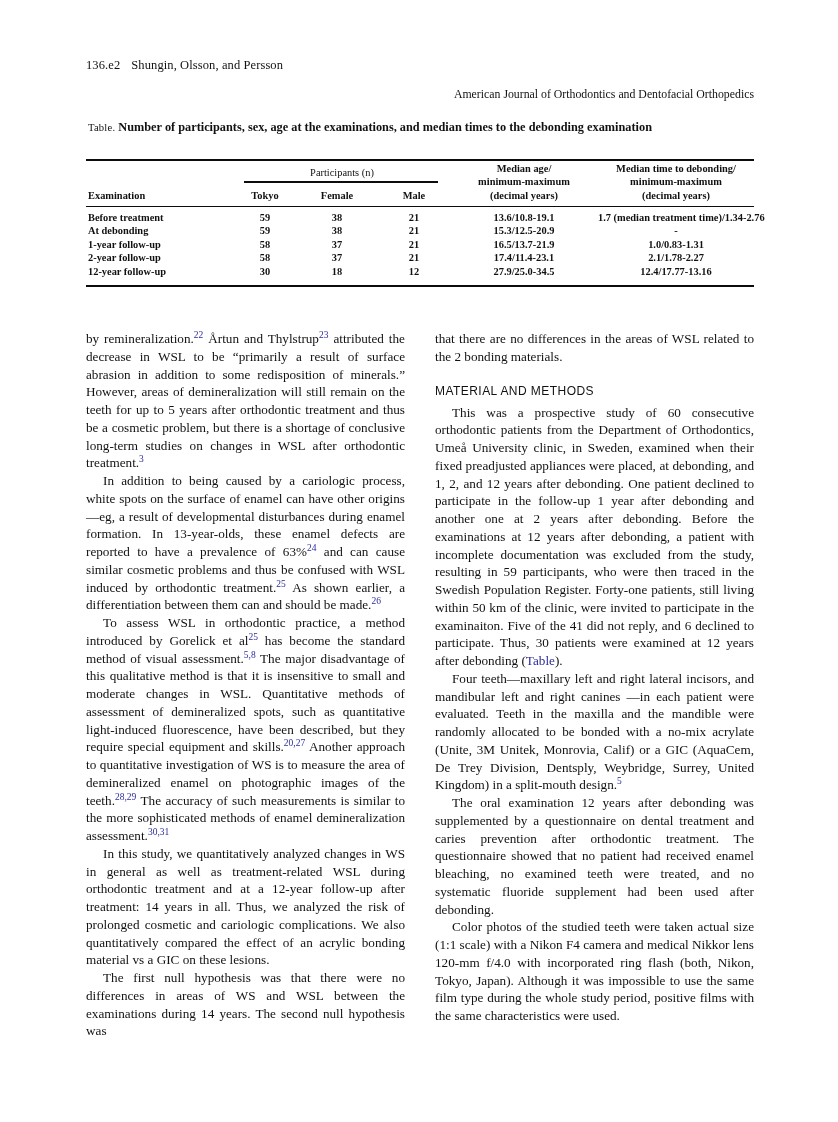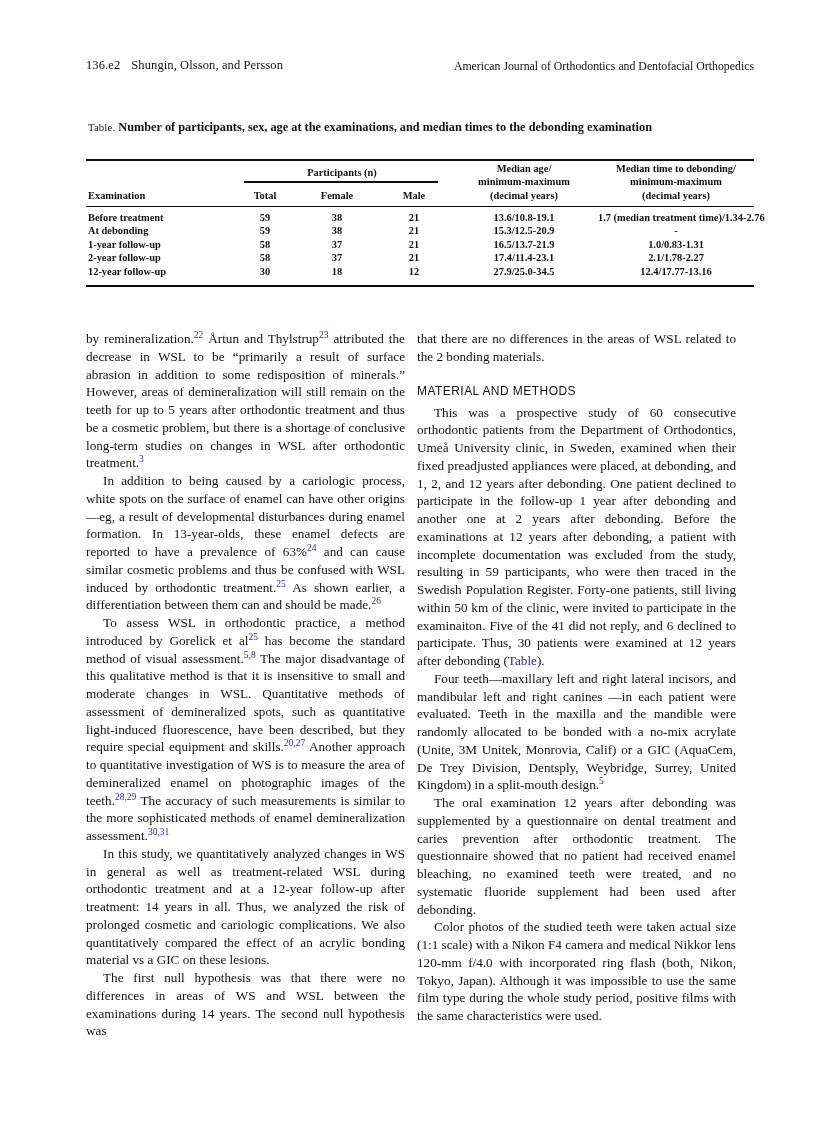--- a/index.html
+++ b/index.html
@@ -37,20 +37,21 @@
     font-size: 12.5px;
     letter-spacing: 0.1px;
     white-space: nowrap;
   }
   .runhead-left .folio { margin-right: 11px; }
   .runhead-right {
     font-size: 11.8px;
     text-align: right;
     line-height: 1.42;
     white-space: nowrap;
+    margin-top: 28px;
   }
 
   
   .table-block {
     position: absolute;
     left: 86px;
     top: 120px;
     width: 668px;
   }
   .table-caption {
@@ -87,21 +88,21 @@
     line-height: 0;
   }
   table.data .rule-bot td {
     border-top: 2.2px solid #0c0c0c;
     height: 0;
     padding: 0;
     font-size: 0;
     line-height: 0;
   }
   th.grp {
-    font-weight: bold;
+    font-weight: normal;
     text-align: center;
     padding: 4px 0 1px 0;
     font-size: 10.4px;
   }
   th.grp-rule {
     padding: 0;
     height: 2px;
   }
   th.grp-rule .bar {
     display: block;
@@ -145,21 +146,21 @@
     line-height: 0;
   }
 
   
   .columns {
     position: absolute;
     left: 86px;
     top: 330px;
     width: 668px;
     display: flex;
-    gap: 12px;
+    gap: 30px;
   }
   .col {
     width: 319px;
   }
   p.body {
     margin: 0;
     font-size: 13.2px;
     line-height: 1.345;
     text-align: justify;
     text-justify: inter-word;
@@ -237,21 +238,21 @@
 
         <tr>
           <th></th>
           <th class="grp-rule" colspan="3">
               <span class="bar"></span>
             </th>
         </tr>
 
         <tr>
           <th class="colhead left">Examination</th>
-          <th class="colhead">Total</th>
+          <th class="colhead">Tokyo</th>
           <th class="colhead">Female</th>
           <th class="colhead">Male</th>
         </tr>
 
         <tr class="rule-mid">
           <td colspan="6"></td>
         </tr>
         <tr class="spacer-row-sm">
             <td colspan="6"></td>
           </tr>

